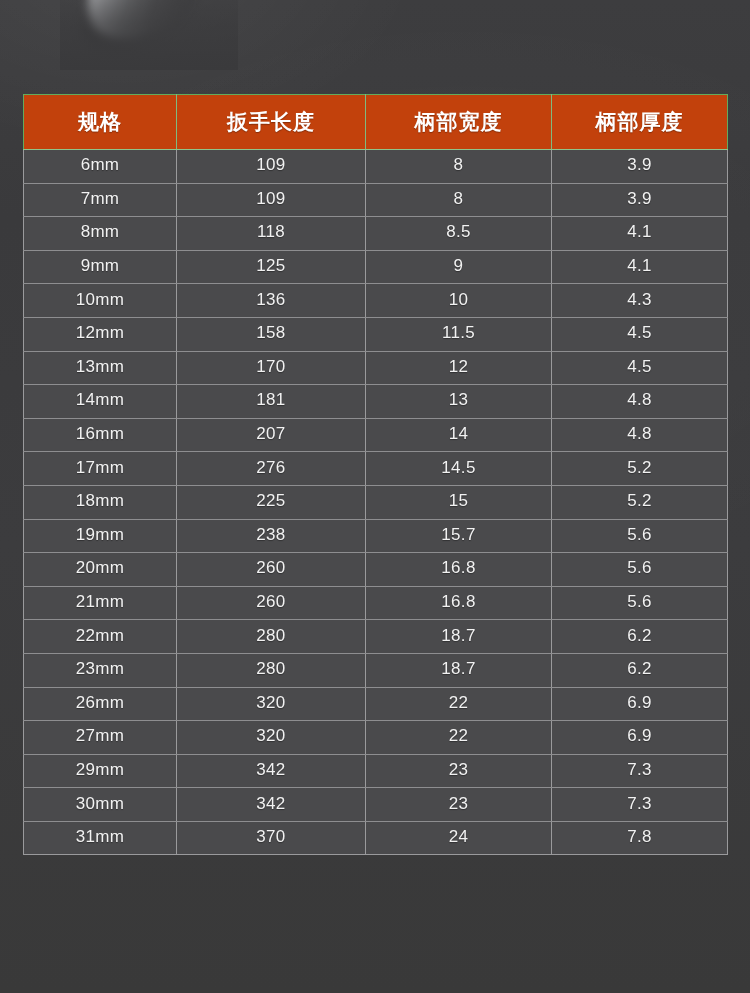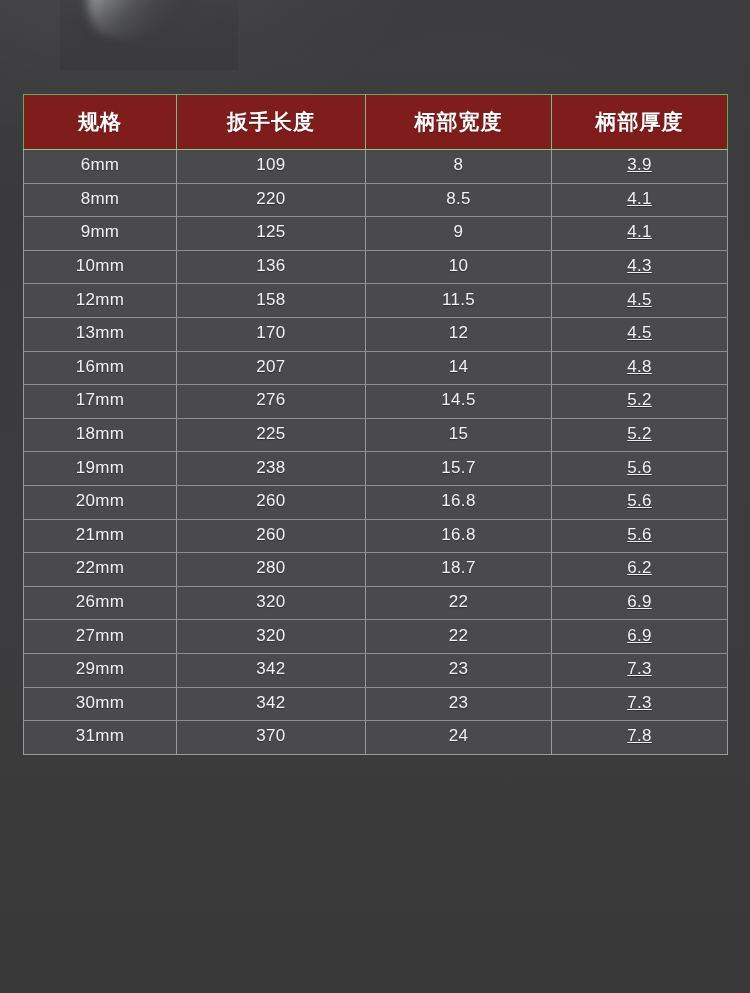--- a/index.html
+++ b/index.html
@@ -77,21 +77,21 @@
     border-collapse: collapse;
     table-layout: fixed;
   }
   table.spec-table col.c-spec      { width: 153px; }
   table.spec-table col.c-length    { width: 189px; }
   table.spec-table col.c-width     { width: 186px; }
   table.spec-table col.c-thickness { width: 176px; }
 
   thead th {
     height: 52px;
-    background: #7f1d1d;
+    background: #c2410c;
     color: #ffffff;
     font-size: 21px;
     font-weight: bold;
     letter-spacing: 1px;
     text-align: center;
     vertical-align: middle;
     border-right: 1px solid #7fbb7f;
     border-top: 1px solid #63ab5d;
     border-bottom: 1px solid #8fc48a;
     text-shadow: 0 1px 1px rgba(0,0,0,0.3);
@@ -106,21 +106,21 @@
     font-size: 17px;
     text-align: center;
     vertical-align: middle;
     padding: 0 0 2px 0;
     border-right: 1px solid #9a9a9c;
     border-bottom: 1px solid #8e8e90;
     letter-spacing: 0.3px;
     text-shadow: 0 1px 1px rgba(0,0,0,0.35);
   }
   tbody td:first-child { border-left: 1px solid #9a9a9c; }
-  tbody td:last-child  { border-right: 1px solid #9a9a9c; text-decoration: underline; }
+  tbody td:last-child  { border-right: 1px solid #9a9a9c; }
   tbody tr:last-child td { border-bottom: 1px solid #9a9a9c; }
 
   tbody td.col-spec { font-size: 17px; }
 </style>
 </head>
 <body>
 
 <div id="backdrop">
   <div id="tool-photo">
     <div class="shadow"></div>
@@ -147,22 +147,28 @@
       </tr>
     </thead>
     <tbody id="table-body">
         <tr>
           <td class="col-spec">6mm</td>
           <td>109</td>
           <td>8</td>
           <td>3.9</td>
         </tr>
         <tr>
+          <td class="col-spec">7mm</td>
+          <td>109</td>
+          <td>8</td>
+          <td>3.9</td>
+        </tr>
+        <tr>
           <td class="col-spec">8mm</td>
-          <td>220</td>
+          <td>118</td>
           <td>8.5</td>
           <td>4.1</td>
         </tr>
         <tr>
           <td class="col-spec">9mm</td>
           <td>125</td>
           <td>9</td>
           <td>4.1</td>
         </tr>
         <tr>
@@ -177,20 +183,26 @@
           <td>11.5</td>
           <td>4.5</td>
         </tr>
         <tr>
           <td class="col-spec">13mm</td>
           <td>170</td>
           <td>12</td>
           <td>4.5</td>
         </tr>
         <tr>
+          <td class="col-spec">14mm</td>
+          <td>181</td>
+          <td>13</td>
+          <td>4.8</td>
+        </tr>
+        <tr>
           <td class="col-spec">16mm</td>
           <td>207</td>
           <td>14</td>
           <td>4.8</td>
         </tr>
         <tr>
           <td class="col-spec">17mm</td>
           <td>276</td>
           <td>14.5</td>
           <td>5.2</td>
@@ -219,20 +231,26 @@
           <td>16.8</td>
           <td>5.6</td>
         </tr>
         <tr>
           <td class="col-spec">22mm</td>
           <td>280</td>
           <td>18.7</td>
           <td>6.2</td>
         </tr>
         <tr>
+          <td class="col-spec">23mm</td>
+          <td>280</td>
+          <td>18.7</td>
+          <td>6.2</td>
+        </tr>
+        <tr>
           <td class="col-spec">26mm</td>
           <td>320</td>
           <td>22</td>
           <td>6.9</td>
         </tr>
         <tr>
           <td class="col-spec">27mm</td>
           <td>320</td>
           <td>22</td>
           <td>6.9</td>

